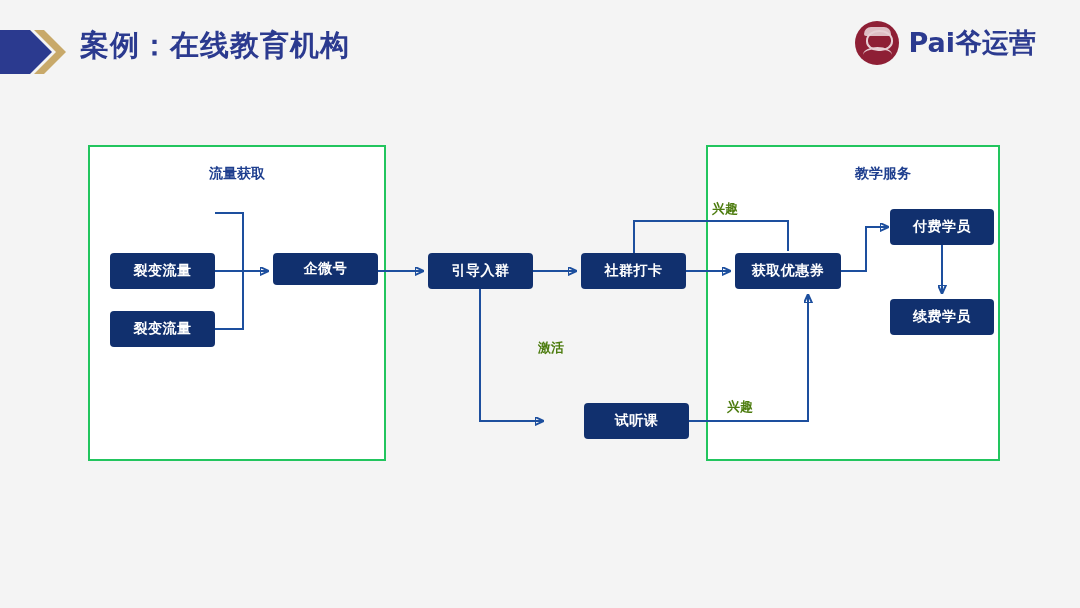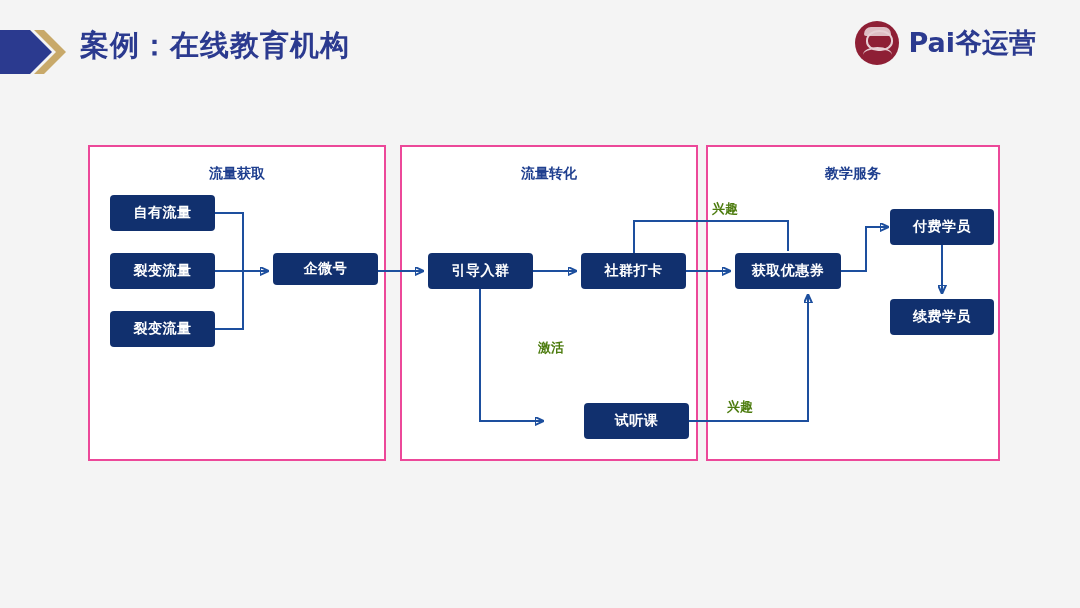--- a/index.html
+++ b/index.html
@@ -20,21 +20,21 @@
   }
   
   #brand{position:absolute;right:44px;top:20px;height:46px;display:flex;align-items:center;gap:9px;}
   #brand-avatar{width:44px;height:44px;border-radius:50%;background:#8e1f35;position:relative;overflow:hidden;flex:0 0 auto;}
   #brand-avatar .face{position:absolute;left:11px;top:9px;width:23px;height:17px;border:2px solid #e7cfd4;border-radius:50% 50% 45% 45%;}
   #brand-avatar .hair{position:absolute;left:9px;top:6px;width:27px;height:9px;background:#e7cfd4;border-radius:14px 14px 4px 4px;opacity:.9;}
   #brand-avatar .body{position:absolute;left:8px;top:26px;width:29px;height:14px;border-top:2px solid #e7cfd4;border-radius:50% 50% 0 0;}
   #brand-name{font-size:27px;font-weight:bold;color:#2b3a8f;white-space:nowrap;}
   
   #diagram{position:absolute;left:0;top:0;width:1080px;height:608px;pointer-events:none;}
-  .panel{position:absolute;border:2px solid #ec4899;background:#ffffff;box-sizing:border-box;}
+  .panel{position:absolute;border:2px solid #22c55e;background:#ffffff;box-sizing:border-box;}
   .panel-title{
     position:absolute;width:100%;top:18px;text-align:center;
     font-size:14px;font-weight:bold;color:#1f3f8f;
   }
   .node{
     position:absolute;background:#11306e;border-radius:4px;
     color:#fff;font-size:14px;font-weight:bold;
     display:flex;align-items:center;justify-content:center;
     box-sizing:border-box;letter-spacing:.5px;
   }
@@ -68,25 +68,22 @@
     <div id="brand-name">Pai爷运营</div>
   </div>
 </div>
 
 <div id="diagram">
 
   <div class="panel" style="left:88px;top:145px;width:298px;height:316px;">
     <div class="panel-title">流量获取</div>
   </div>
 
-  <div class="panel" style="left:400px;top:145px;width:298px;height:316px;">
-    <div class="panel-title">流量转化</div>
-  </div>
 
-  <div class="panel" style="left:706px;top:145px;width:294px;height:316px;">
+  <div class="panel" style="left:706px;top:145px;width:294px;height:316px;padding-left:30px;">
     <div class="panel-title">教学服务</div>
   </div>
 
   <svg class="links">
     <defs>
       <marker id="arw" markerWidth="9" markerHeight="9" refX="8" refY="4.5" orient="auto" markerUnits="userSpaceOnUse">
         <path d="M0,0.5 L9,4.5 L0,8.5 Z" fill="#11306e" stroke="none"></path>
       </marker>
     </defs>
 
@@ -106,21 +103,20 @@
 
     <path d="M634,253 L634,221 L788,221 L788,251"></path>
 
     <path d="M653,421 L808,421 L808,295" marker-end="url(#arw)"></path>
 
     <path d="M841,271 L866,271 L866,227 L888,227" marker-end="url(#arw)"></path>
 
     <path d="M942,245 L942,293" marker-end="url(#arw)"></path>
   </svg>
 
-  <div class="node" style="left:110px;top:195px;width:105px;height:36px;">自有流量</div>
   <div class="node" style="left:110px;top:253px;width:105px;height:36px;">裂变流量</div>
   <div class="node" style="left:110px;top:311px;width:105px;height:36px;">裂变流量</div>
   <div class="node" style="left:273px;top:253px;width:105px;height:32px;">企微号</div>
 
   <div class="node" style="left:428px;top:253px;width:105px;height:36px;">引导入群</div>
   <div class="node" style="left:581px;top:253px;width:105px;height:36px;">社群打卡</div>
   <div class="node" style="left:548px;top:403px;width:105px;height:36px;margin-left:36px;">试听课</div>
 
   <div class="node" style="left:735px;top:253px;width:106px;height:36px;">获取优惠券</div>
   <div class="node" style="left:890px;top:209px;width:104px;height:36px;">付费学员</div>

